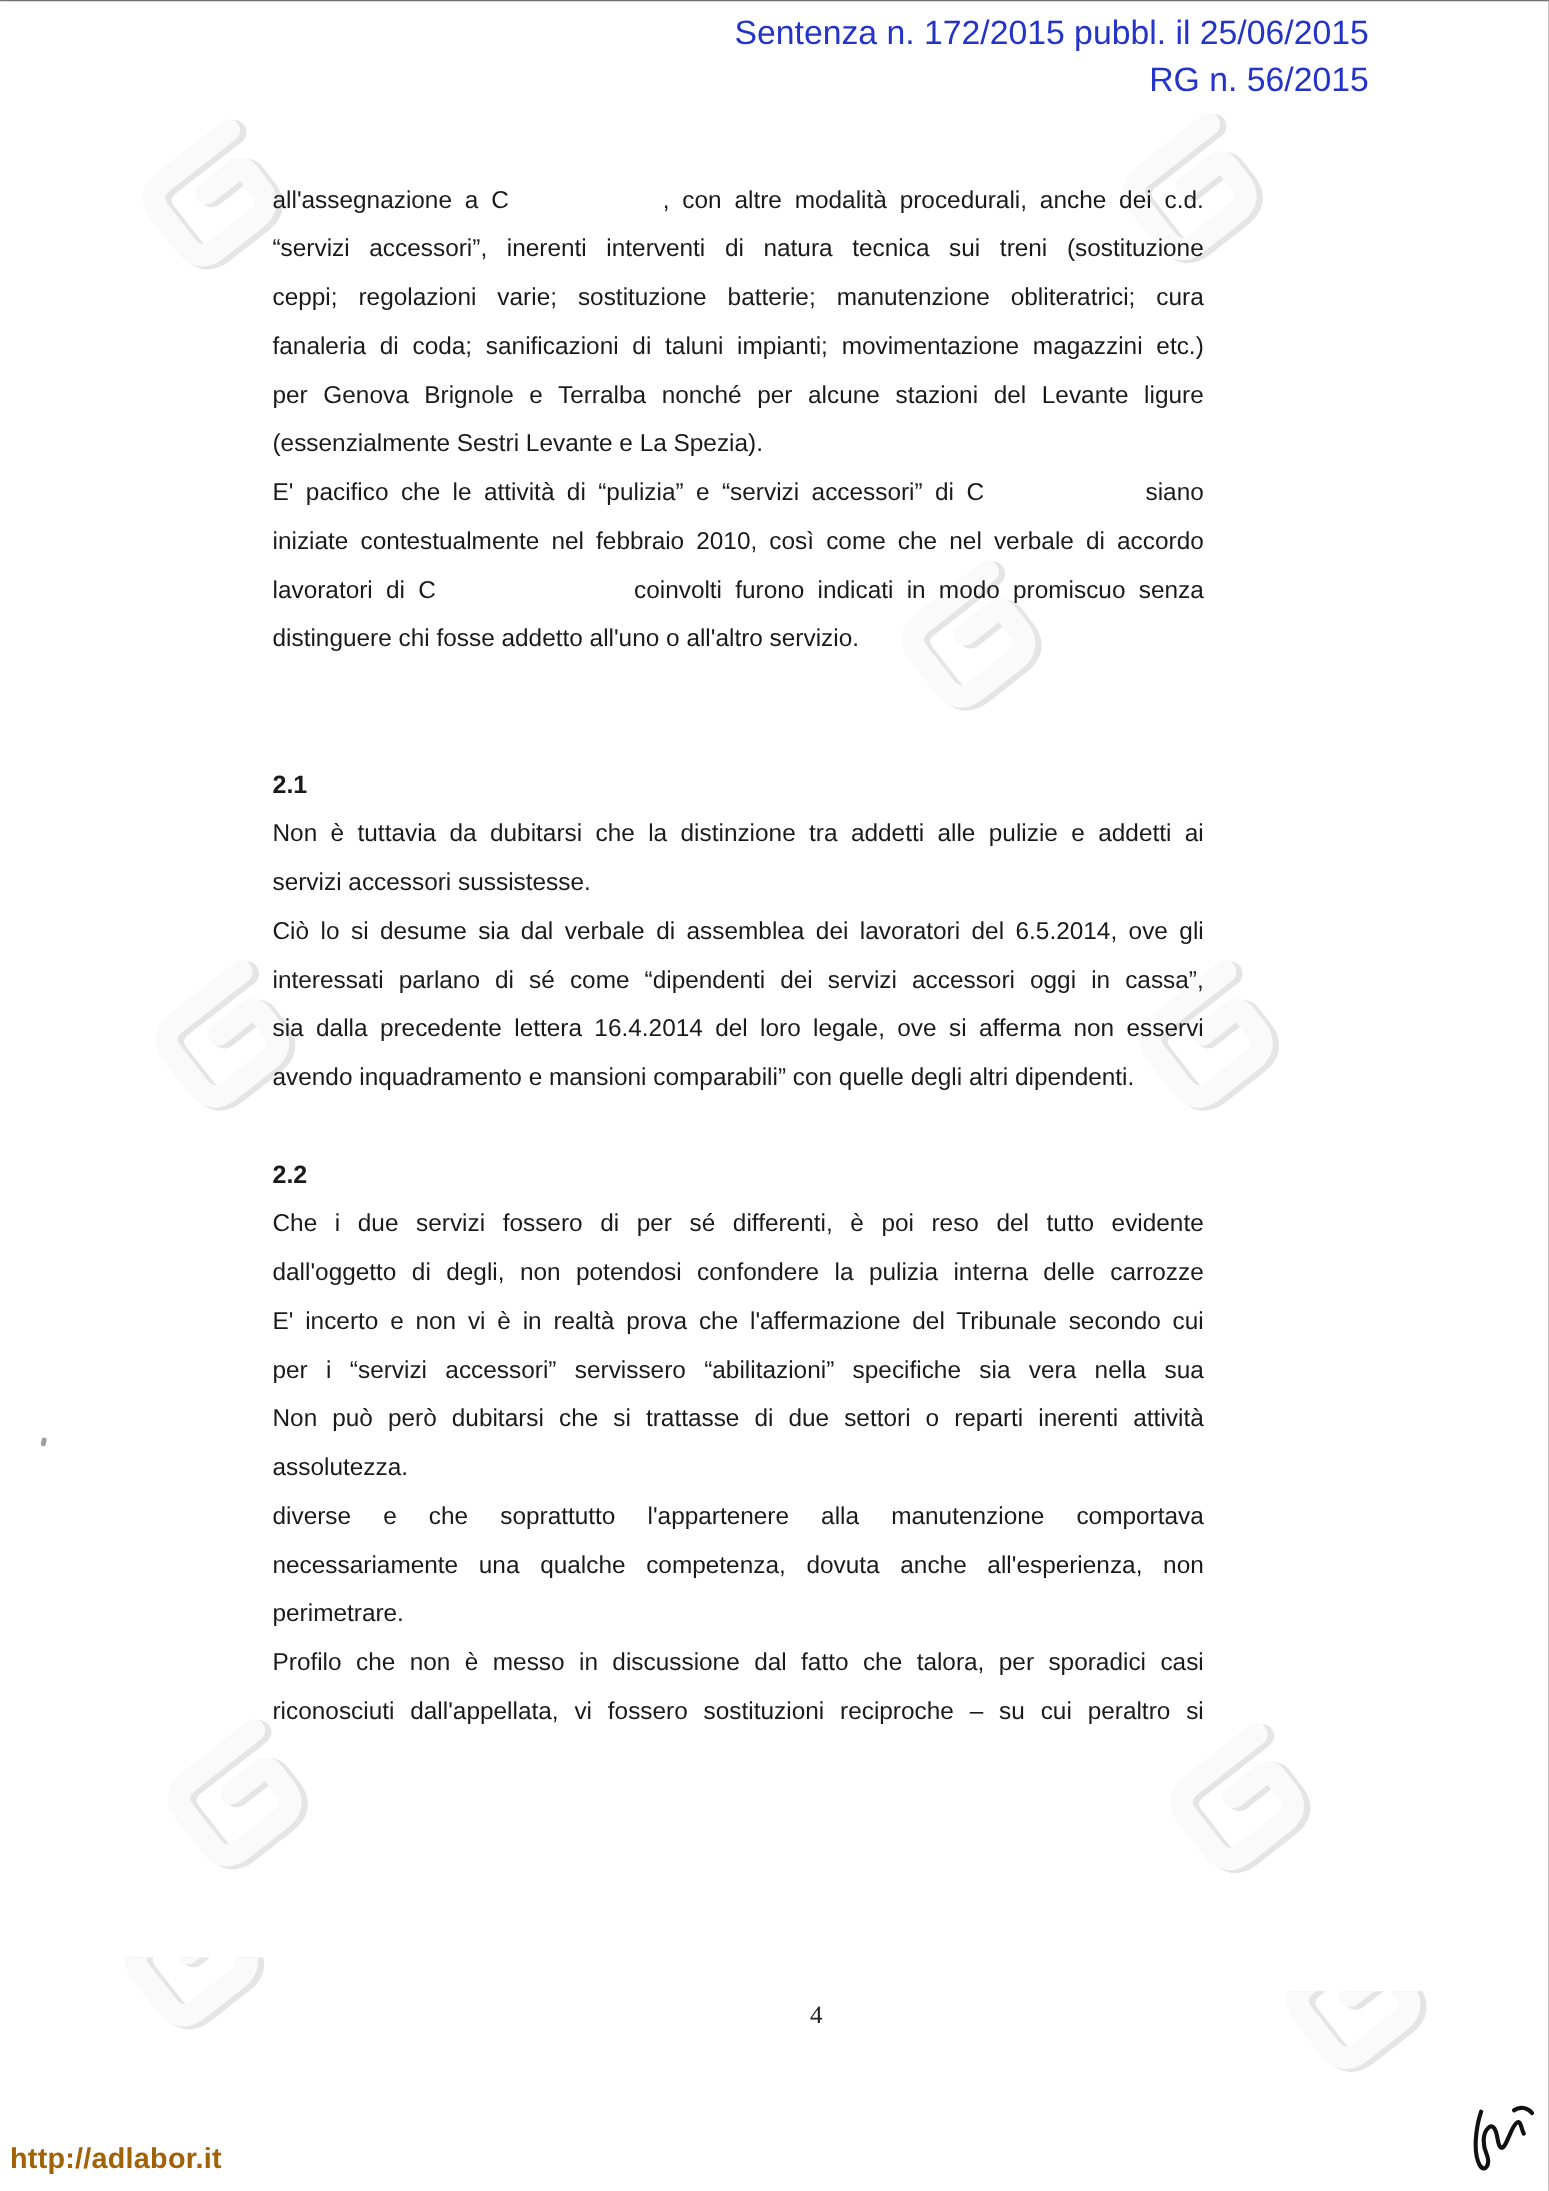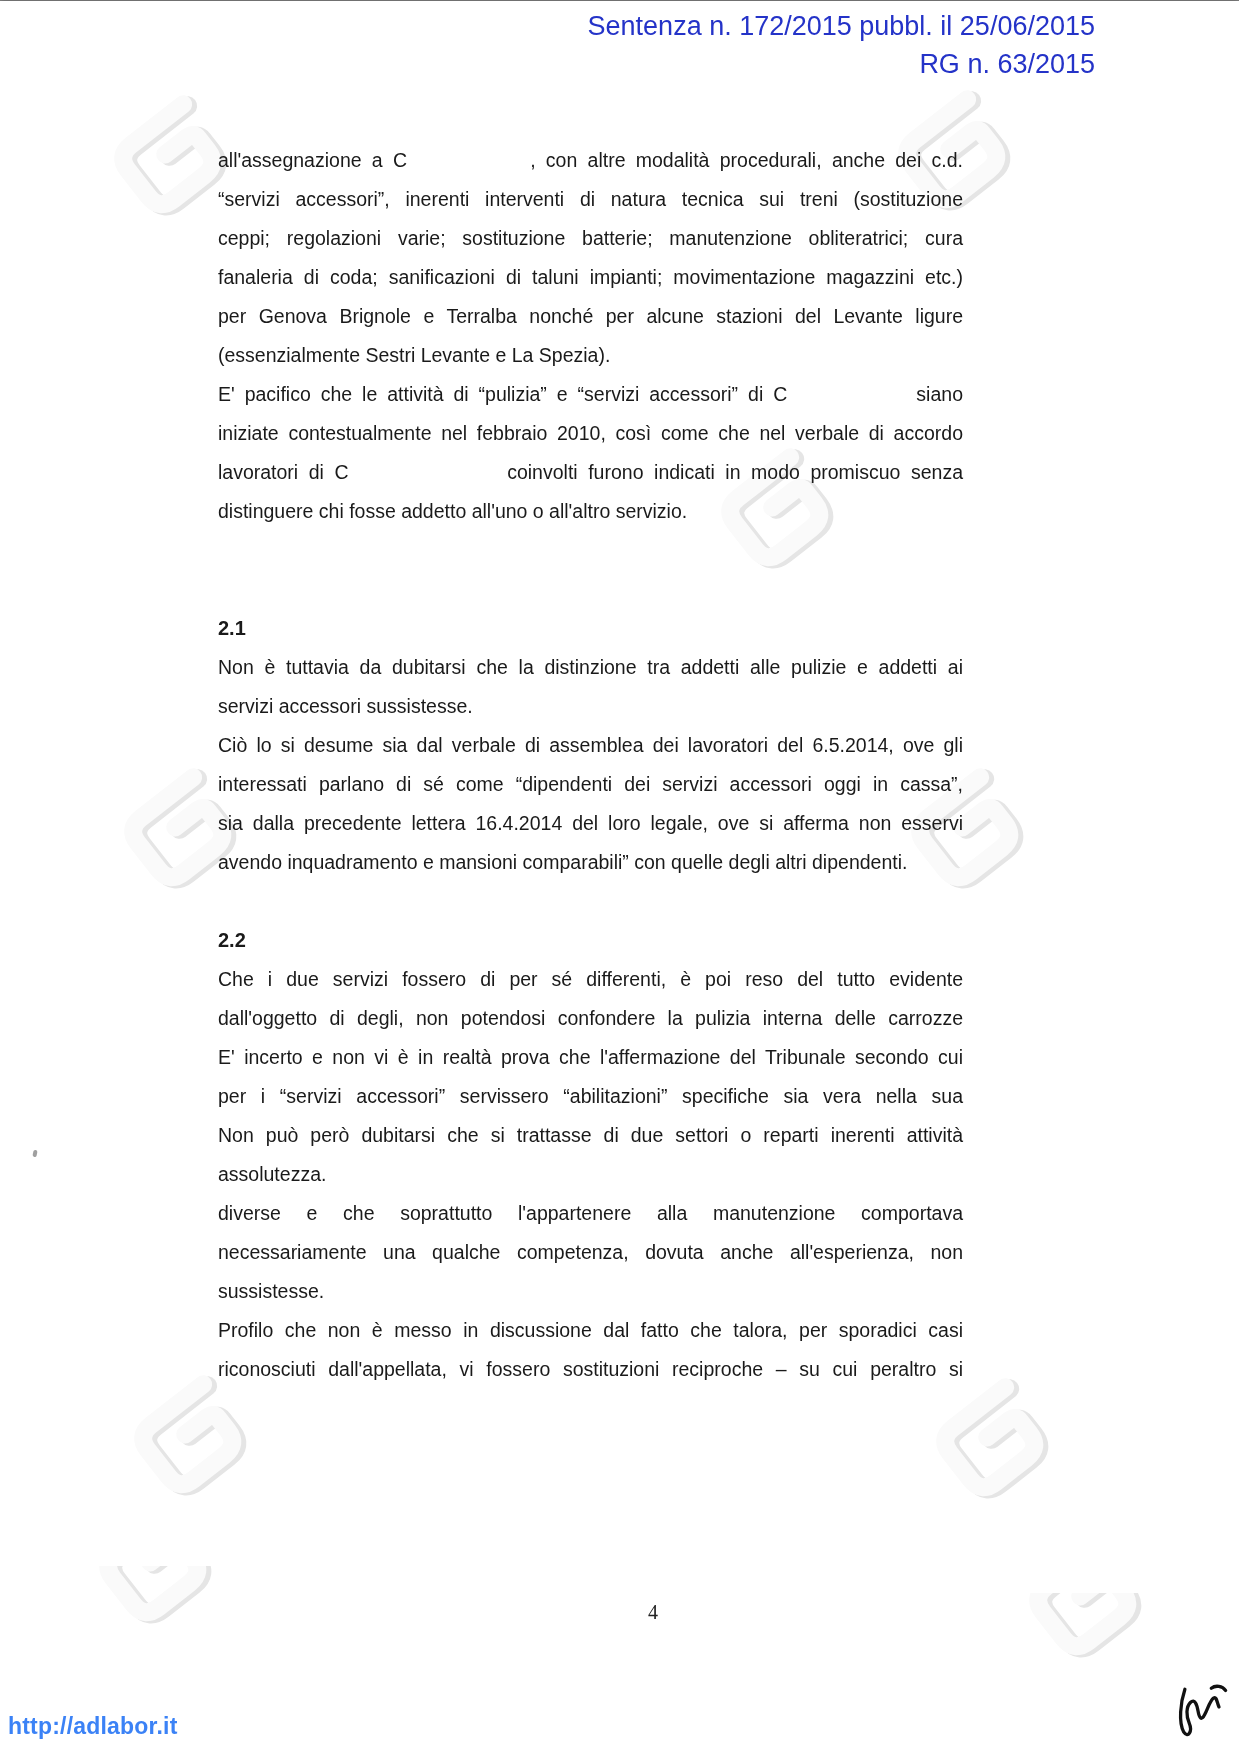--- a/index.html
+++ b/index.html
@@ -37,21 +37,21 @@
   .spacer { width:100%; }
   
   .pagenum {
     position:absolute; left:648px; top:1600px;
     font-size:20px; color:#222; z-index:2;
     font-family:"Liberation Serif", serif;
   }
   .site-url {
     position:absolute; left:8px; top:1712px;
     font-size:23px; font-weight:600; letter-spacing:.2px;
-    color:#3b82f6; z-index:3;
+    color:#a16207; z-index:3;
   }
   
   .wm {
     position:absolute; width:150px; height:150px;
     transform:rotate(-38deg);
     z-index:1; pointer-events:none;
   }
   .wm-clip {
     position:absolute; overflow:hidden; z-index:1; pointer-events:none;
   }
@@ -61,21 +61,21 @@
   .speck { position:absolute; left:33px; top:1149px; width:4px; height:7px;
            background:#777; transform:rotate(12deg); border-radius:2px; z-index:2; opacity:.7; }
 </style>
 </head>
 <body>
 
 <div class="page">
 
   <div class="header">
     <div>Sentenza n. 172/2015 pubbl. il 25/06/2015</div>
-    <div>RG n. 63/2015</div>
+    <div>RG n. 56/2015</div>
   </div>
 
   <div class="body-text">
       <div class="line">all'assegnazione a C&nbsp;&nbsp;&nbsp;&nbsp;&nbsp;&nbsp;&nbsp;&nbsp;&nbsp;&nbsp;&nbsp;&nbsp;, con altre modalità procedurali, anche dei c.d.</div>
       <div class="line">“servizi accessori”, inerenti interventi di natura tecnica sui treni (sostituzione</div>
       <div class="line">ceppi; regolazioni varie; sostituzione batterie; manutenzione obliteratrici; cura</div>
       <div class="line">fanaleria di coda; sanificazioni di taluni impianti; movimentazione magazzini etc.)</div>
       <div class="line">per Genova Brignole e Terralba nonché per alcune stazioni del Levante ligure</div>
       <div class="line endline">(essenzialmente Sestri Levante e La Spezia).</div>
       <div class="line">E' pacifico che le attività di “pulizia” e “servizi accessori” di C&nbsp;&nbsp;&nbsp;&nbsp;&nbsp;&nbsp;&nbsp;&nbsp;&nbsp;&nbsp;&nbsp;&nbsp; siano</div>
@@ -93,21 +93,21 @@
       <div class="spacer" style="height: 39px;"></div>
       <div class="heading">2.2</div>
       <div class="line">Che i due servizi fossero di per sé differenti, è poi reso del tutto evidente</div>
       <div class="line">dall'oggetto di degli, non potendosi confondere la pulizia interna delle carrozze</div>
       <div class="line">E' incerto e non vi è in realtà prova che l'affermazione del Tribunale secondo cui</div>
       <div class="line">per i “servizi accessori” servissero “abilitazioni” specifiche sia vera nella sua</div>
       <div class="line">Non può però dubitarsi che si trattasse di due settori o reparti inerenti attività</div>
       <div class="line endline">assolutezza.</div>
       <div class="line">diverse e che soprattutto l'appartenere alla manutenzione comportava</div>
       <div class="line">necessariamente una qualche competenza, dovuta anche all'esperienza, non</div>
-      <div class="line endline">sussistesse.</div>
+      <div class="line endline">perimetrare.</div>
       <div class="line">Profilo che non è messo in discussione dal fatto che talora, per sporadici casi</div>
       <div class="line">riconosciuti dall'appellata, vi fossero sostituzioni reciproche – su cui peraltro si</div>
     </div>
 
   <div class="pagenum">4</div>
 
   <div class="site-url">http://adlabor.it</div>
 
   <div class="speck"></div>
 

